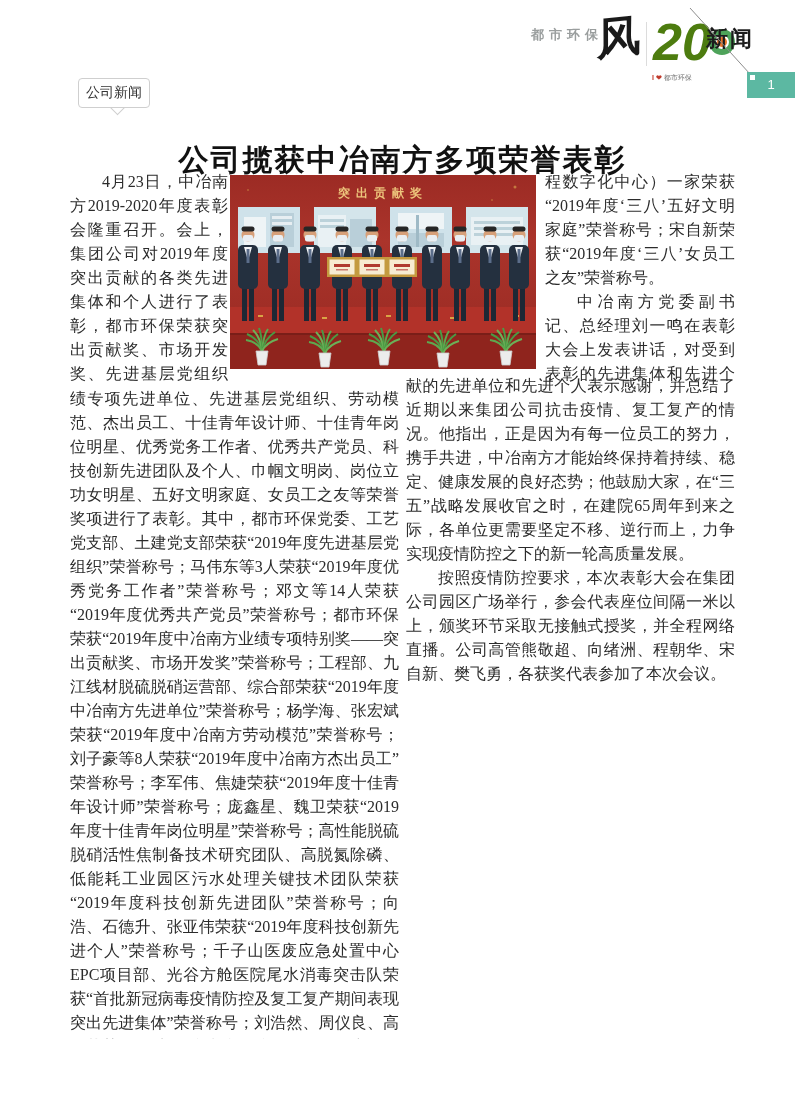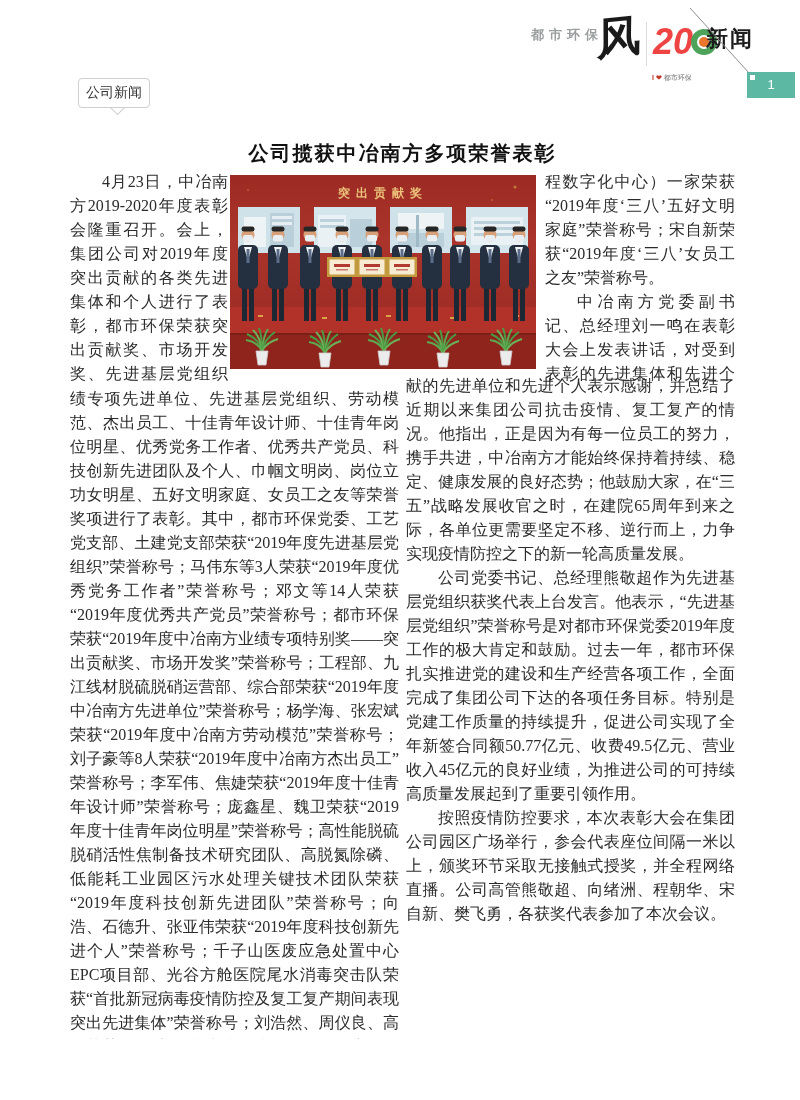--- a/index.html
+++ b/index.html
@@ -6,21 +6,21 @@
   body{width:800px;height:1100px;background:#ffffff;position:relative;
        font-family:"Liberation Serif","DejaVu Serif",serif;color:#2b2b2b;}
   .abs{position:absolute;}
 
   
   .masthead-text{left:531px;top:26px;font-size:13px;letter-spacing:5px;color:#9a9e9e;font-weight:bold;}
   .masthead-glyph{left:597px;top:8px;font-size:44px;color:#1a1a1a;font-weight:bold;
                   transform:rotate(-6deg) skewX(-6deg);font-family:"DejaVu Serif",serif;}
   .head-divider{left:646px;top:22px;width:1px;height:44px;background:#dcdcdc;}
   .logo20{left:653px;top:22px;display:flex;align-items:center;}
-  .logo20 .two{font-size:36px;font-weight:bold;color:#ef4444;font-family:"Liberation Sans",sans-serif;
+  .logo20 .two{font-size:52px;font-weight:bold;color:#4d7c0f;font-family:"Liberation Sans",sans-serif;
                font-style:italic;line-height:40px;}
   .logo20 .zero{width:26px;height:26px;border-radius:50%;border:6px solid #4ea35a;box-sizing:border-box;
                 margin-left:-2px;position:relative;}
   .logo20 .zero::after{content:"";position:absolute;left:2px;top:2px;width:10px;height:10px;
                 border-radius:50%;background:#e8762c;}
   .logo-sub{left:652px;top:73px;font-size:7px;font-family:"Liberation Sans",sans-serif;white-space:nowrap;}
   .logo-sub .red{color:#c0392b;font-weight:bold;}
   .logo-sub .gray{color:#6b6b6b;}
   .section-label{left:706px;top:24px;font-size:22px;font-weight:bold;color:#1c1c1c;
                  font-family:"Liberation Sans",sans-serif;letter-spacing:2px;}
@@ -31,21 +31,21 @@
                  font-size:13px;line-height:16px;font-family:"Liberation Sans",sans-serif;}
 
   
   .kicker{left:78px;top:78px;width:70px;height:28px;border:1px solid #cfcfcf;border-radius:4px;
           background:#fff;display:flex;align-items:center;justify-content:center;
           font-size:14px;color:#333;z-index:2;}
   .kicker-tail{left:112px;top:102px;width:10px;height:10px;background:#fff;transform:rotate(45deg);
           border-right:1px solid #cfcfcf;border-bottom:1px solid #cfcfcf;z-index:1;}
 
   
-  .headline{left:70px;top:120px;width:665px;text-align:center;font-size:20px;font-weight:bold;
+  .headline{left:70px;top:120px;width:665px;text-align:center;font-size:30px;font-weight:bold;
             color:#111;font-family:"Liberation Sans",sans-serif;letter-spacing:2px;line-height:40px;}
 
   
   .col{font-size:16px;line-height:24px;text-align:justify;overflow:hidden;}
   .col p{margin:0;}
   .col p.indent{text-indent:2em;}
   .col-intro-left{left:70px;top:170px;width:158px;height:217px;}
   .col-intro-right{left:545px;top:170px;width:190px;height:217px;}
   .col-left-main{left:70px;top:387px;width:329px;height:652px;}
   .col-right-main{left:406px;top:374px;width:329px;height:662px;}
@@ -198,17 +198,16 @@
     <p class="indent">中冶南方党委副书记、总经理刘一鸣在表彰大会上发表讲话，对受到表彰的先进集体和先进个人表示祝贺，对过去一年来为公司高质量发展做出突出贡</p>
   </div>
 
 <div class="abs col col-left-main">
     <p>绩专项先进单位、先进基层党组织、劳动模范、杰出员工、十佳青年设计师、十佳青年岗位明星、优秀党务工作者、优秀共产党员、科技创新先进团队及个人、巾帼文明岗、岗位立功女明星、五好文明家庭、女员工之友等荣誉奖项进行了表彰。其中，都市环保党委、工艺党支部、土建党支部荣获“2019年度先进基层党组织”荣誉称号；马伟东等3人荣获“2019年度优秀党务工作者”荣誉称号；邓文等14人荣获“2019年度优秀共产党员”荣誉称号；都市环保荣获“2019年度中冶南方业绩专项特别奖——突出贡献奖、市场开发奖”荣誉称号；工程部、九江线材脱硫脱硝运营部、综合部荣获“2019年度中冶南方先进单位”荣誉称号；杨学海、张宏斌荣获“2019年度中冶南方劳动模范”荣誉称号；刘子豪等8人荣获“2019年度中冶南方杰出员工”荣誉称号；李军伟、焦婕荣获“2019年度十佳青年设计师”荣誉称号；庞鑫星、魏卫荣获“2019年度十佳青年岗位明星”荣誉称号；高性能脱硫脱硝活性焦制备技术研究团队、高脱氮除磷、低能耗工业园区污水处理关键技术团队荣获“2019年度科技创新先进团队”荣誉称号；向浩、石德升、张亚伟荣获“2019年度科技创新先进个人”荣誉称号；千子山医废应急处置中心EPC项目部、光谷方舱医院尾水消毒突击队荣获“首批新冠病毒疫情防控及复工复产期间表现突出先进集体”荣誉称号；刘浩然、周仪良、高飞荣获“首批新冠病毒疫情防控及复工复产期间表现突出先进个人”荣誉称号；营销部市场服务组荣获“2019年度‘三八’巾帼文明岗”荣誉称号；刘天怡、陈丽娜、胡雅君、张文玲荣获“2019年度‘三八’岗位立功女明星”荣誉称号；孙勇（工</p>
   </div>
 
 <div class="abs col col-right-main">
   <div>
       <p>献的先进单位和先进个人表示感谢，并总结了近期以来集团公司抗击疫情、复工复产的情况。他指出，正是因为有每一位员工的努力，携手共进，中冶南方才能始终保持着持续、稳定、健康发展的良好态势；他鼓励大家，在“三五”战略发展收官之时，在建院65周年到来之际，各单位更需要坚定不移、逆行而上，力争实现疫情防控之下的新一轮高质量发展。</p>
-      <p class="indent">公司党委书记、总经理熊敬超作为先进基层党组织获奖代表上台发言。他表示，“先进基层党组织”荣誉称号是对都市环保党委2019年度工作的极大肯定和鼓励。过去一年，都市环保扎实推进党的建设和生产经营各项工作，全面完成了集团公司下达的各项任务目标。特别是党建工作质量的持续提升，促进公司实现了全年新签合同额50.77亿元、收费49.5亿元、营业收入45亿元的良好业绩，为推进公司的可持续高质量发展起到了重要引领作用。</p>
       <p class="indent">按照疫情防控要求，本次表彰大会在集团公司园区广场举行，参会代表座位间隔一米以上，颁奖环节采取无接触式授奖，并全程网络直播。公司高管熊敬超、向绪洲、程朝华、宋自新、樊飞勇，各获奖代表参加了本次会议。</p>
     </div>
 
 </div>
 
 </body></html>

